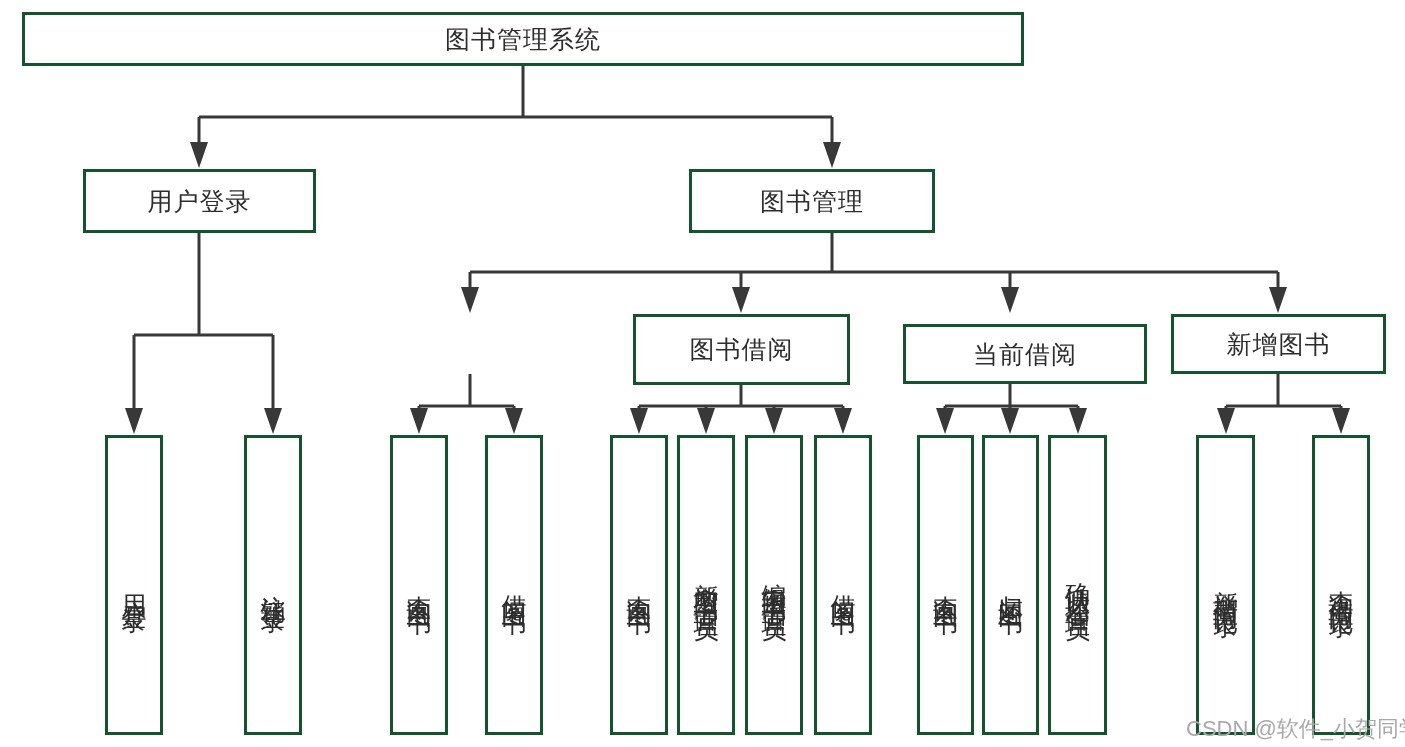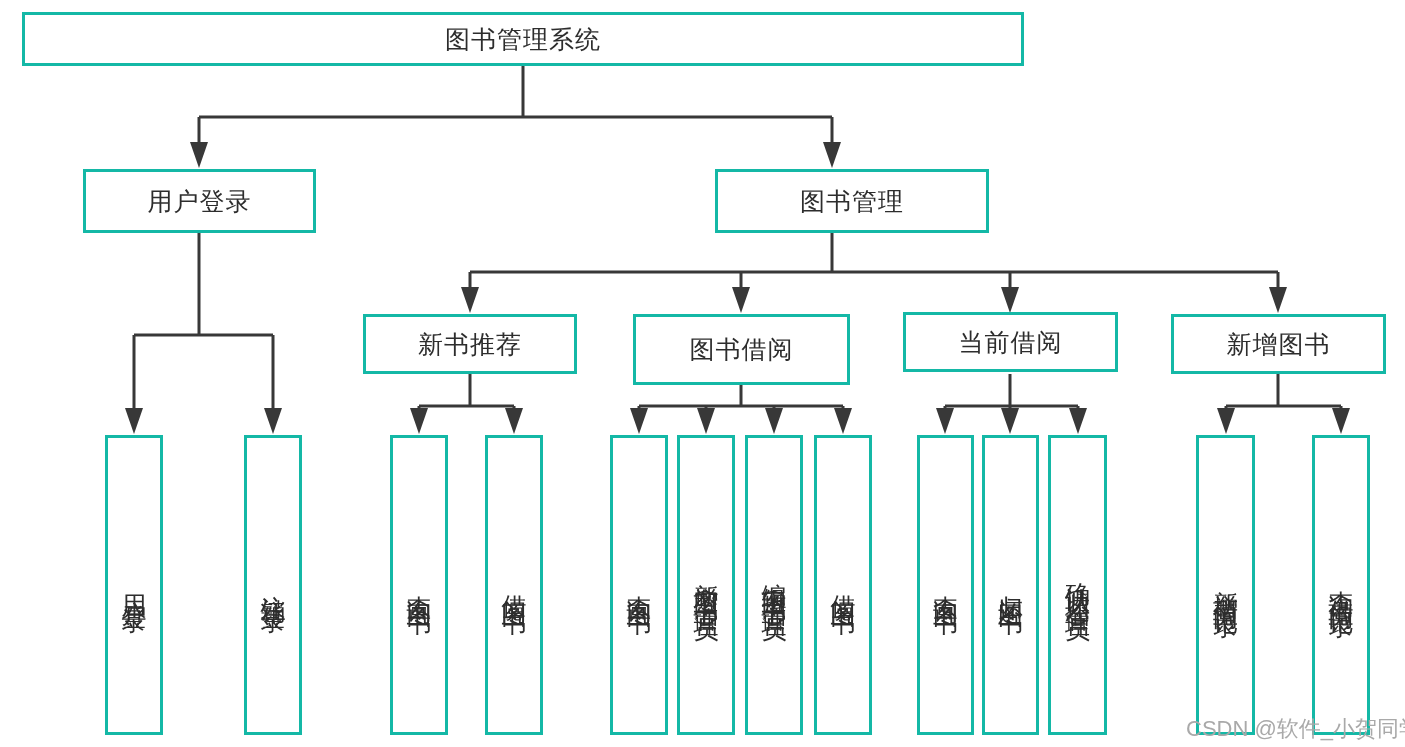--- a/index.html
+++ b/index.html
@@ -19,21 +19,21 @@
     position: absolute;
     left: 0;
     top: 0;
     width: 1405px;
     height: 747px;
     pointer-events: none;
   }
   .box {
     position: absolute;
     background: #ffffff;
-    border: 3px solid #14b8a6;
+    border: 3px solid #14532d;
     box-sizing: border-box;
     display: flex;
     align-items: center;
     justify-content: center;
   }
   .box.h span {
     font-size: 25px;
     color: #2d2d2d;
     white-space: nowrap;
     letter-spacing: 1px;
@@ -94,31 +94,28 @@
     </g>
   </svg>
 
   <div class="box h" style="left:22px;top:12px;width:1002px;height:54px">
     <span>图书管理系统</span>
   </div>
 
   <div class="box h" style="left:83px;top:169px;width:233px;height:64px">
     <span>用户登录</span>
   </div>
-  <div class="box h" style="left:715px;top:169px;width:274px;height:64px">
+  <div class="box h" style="left:689px;top:169px;width:246px;height:64px">
     <span>图书管理</span>
   </div>
 
-  <div class="box h" style="left:363px;top:314px;width:214px;height:60px">
-    <span>新书推荐</span>
-  </div>
   <div class="box h" style="left:633px;top:314px;width:217px;height:71px">
     <span>图书借阅</span>
   </div>
-  <div class="box h" style="left:903px;top:312px;width:215px;height:60px">
+  <div class="box h" style="left:903px;top:324px;width:244px;height:60px">
     <span>当前借阅</span>
   </div>
   <div class="box h" style="left:1171px;top:314px;width:215px;height:60px">
     <span>新增图书</span>
   </div>
 
   <div class="box v" style="left:105px;top:435px;width:58px;height:300px">
     <span>用户登录</span>
   </div>
   <div class="box v" style="left:244px;top:435px;width:58px;height:300px">

